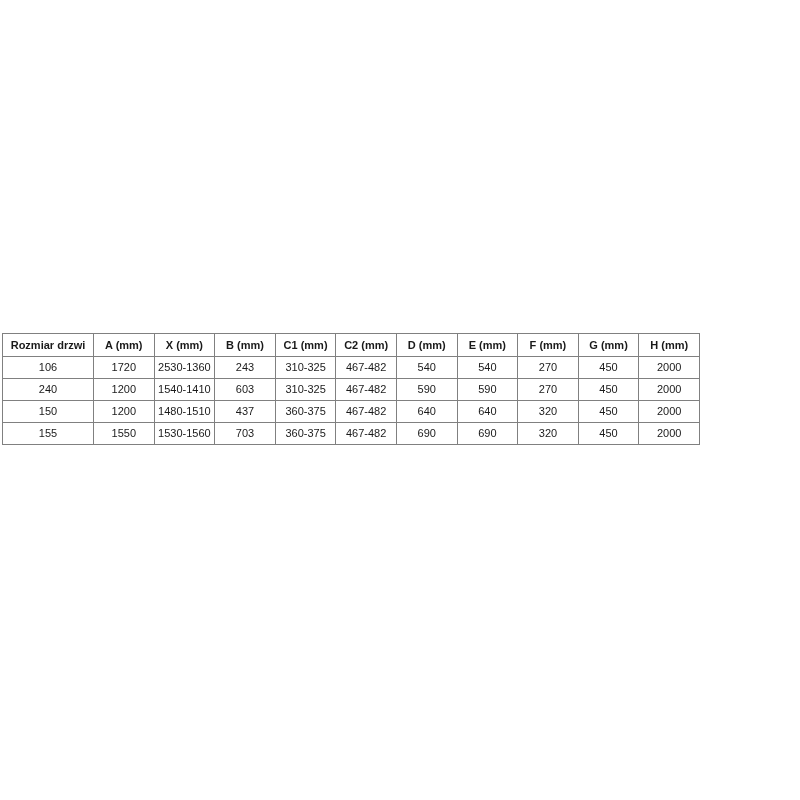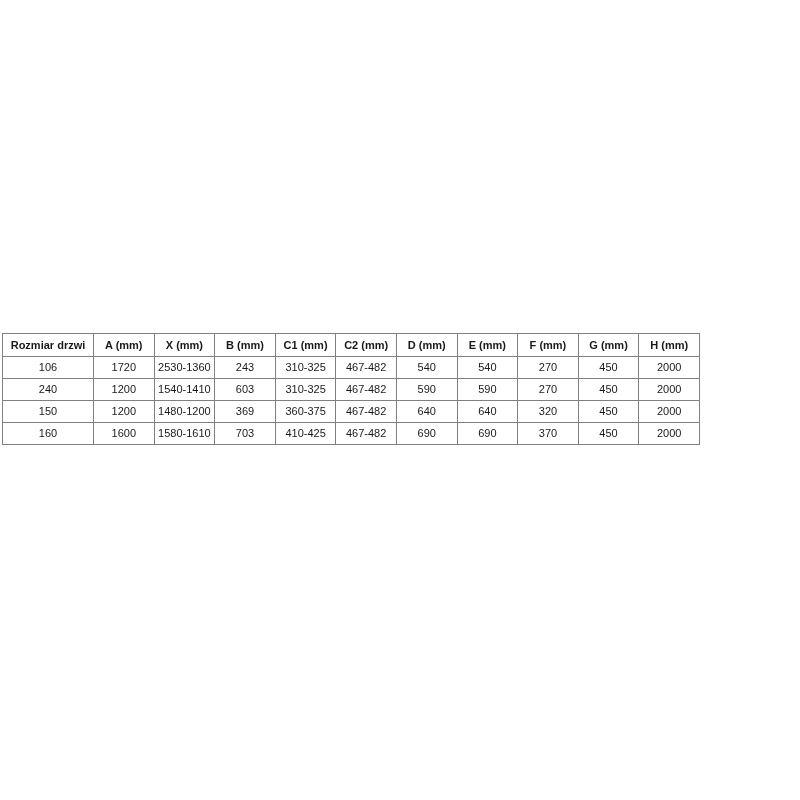--- a/index.html
+++ b/index.html
@@ -104,38 +104,38 @@
           <td>467-482</td>
           <td>590</td>
           <td>590</td>
           <td>270</td>
           <td>450</td>
           <td>2000</td>
         </tr>
         <tr>
           <td>150</td>
           <td>1200</td>
-          <td>1480-1200</td>
-          <td>369</td>
+          <td>1480-1510</td>
+          <td>437</td>
           <td>360-375</td>
           <td>467-482</td>
           <td>640</td>
           <td>640</td>
           <td>320</td>
           <td>450</td>
           <td>2000</td>
         </tr>
         <tr>
-          <td>160</td>
-          <td>1600</td>
-          <td>1580-1610</td>
+          <td>155</td>
+          <td>1550</td>
+          <td>1530-1560</td>
           <td>703</td>
-          <td>410-425</td>
+          <td>360-375</td>
           <td>467-482</td>
           <td>690</td>
           <td>690</td>
-          <td>370</td>
+          <td>320</td>
           <td>450</td>
           <td>2000</td>
         </tr>
       </tbody>
   </table>
 </div>
 
 </body></html>

